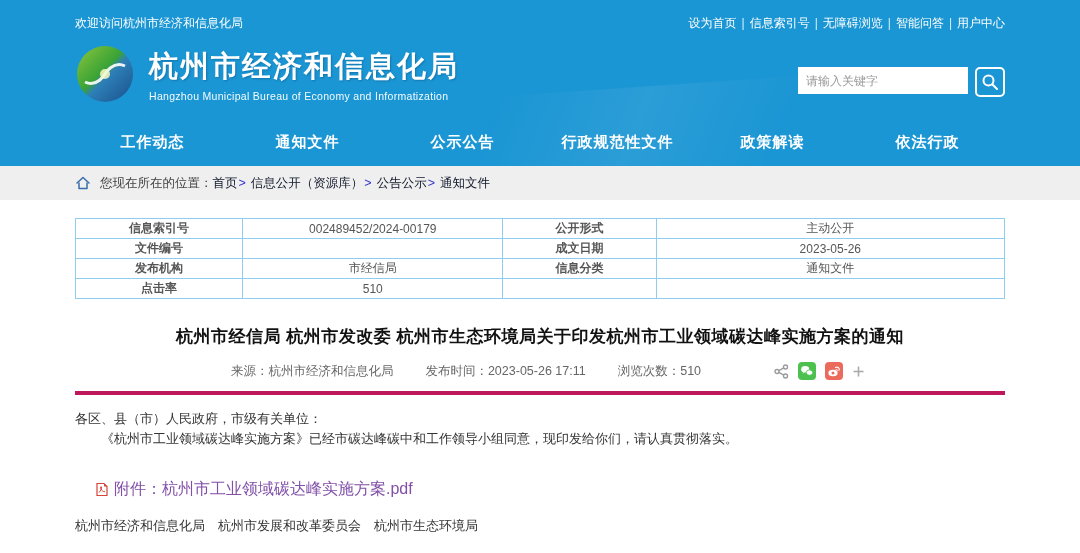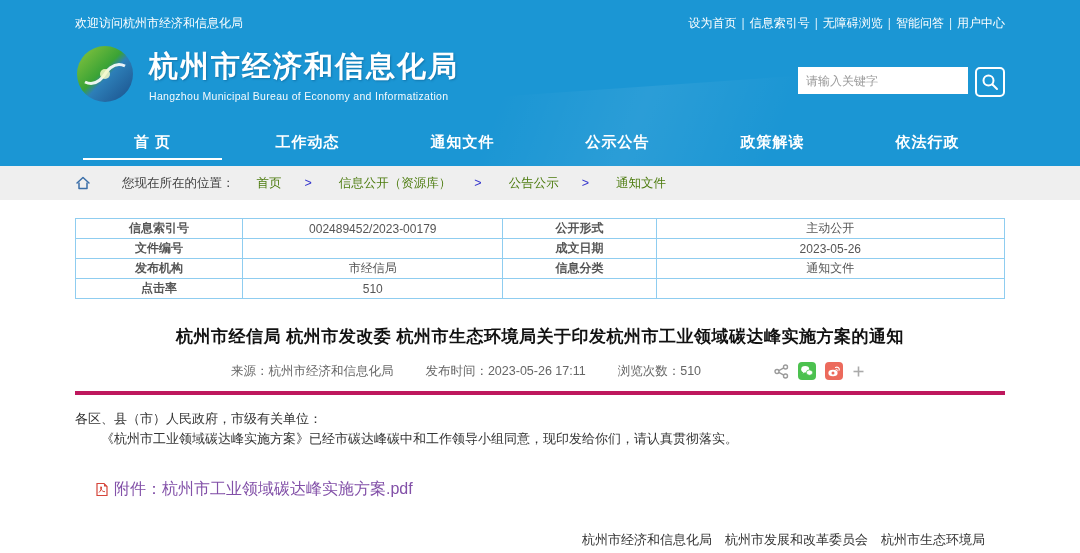--- a/index.html
+++ b/index.html
@@ -30,23 +30,23 @@
     border-radius:5px; cursor:pointer; display:flex; align-items:center; justify-content:center; }
 
   .main-nav { display:flex; height:48px; position:relative; z-index:2; }
   .nav-item { flex:1; display:flex; align-items:center; justify-content:center; color:#fff; font-size:15px;
     font-weight:bold; letter-spacing:1px; cursor:pointer; position:relative; }
   .nav-underline { position:absolute; left:8px; right:8px; bottom:6px; height:2px; background:#fff; display:none; }
   .nav-item.active .nav-underline { display:block; }
 
   
   .breadcrumb-bar { background:#efefef; height:34px; }
-  .breadcrumb { display:flex; align-items:center; height:34px; font-size:12.5px; color:#444;gap:22px; }
+  .breadcrumb { display:flex; align-items:center; height:34px; font-size:12.5px; color:#444; }
   .breadcrumb .home-ic { margin-right:9px; display:flex; }
-  .breadcrumb a { color:#4d7c0f; text-decoration:none; cursor:pointer; }
+  .breadcrumb a { color:#0f172a; text-decoration:none; cursor:pointer; }
   .breadcrumb .bsep { color:#3333cc; margin:0 5px 0 1px; }
 
   
   main { padding-top:18px; }
   .info-table { width:100%; border-collapse:collapse; font-size:12px; color:#555; table-layout:fixed;border-radius:32px; }
   .info-table td { border:1px solid #8fcdf0; height:20px; text-align:center; padding:0 4px;
     overflow:hidden; white-space:nowrap; }
   .info-table .lbl { font-weight:bold; color:#555; }
   .col1{width:18%;} .col2{width:28%;} .col3{width:16.5%;margin-top:15px;} .col4{width:37.5%;}
 
@@ -61,21 +61,21 @@
   .sq.wechat { background:#4cc14f; }
   .sq.weibo { background:#ec6a5c; }
 
   .body-text { font-size:13px; color:#333; }
   .para1 { margin-top:15px;font-family:Liberation Serif, serif; }
   .para2 { margin-top:2px; text-indent:2em;font-family:Liberation Serif, serif; }
 
   .attachment { margin-top:31px; padding-left:20px; display:flex; align-items:center; font-size:16px; }
   .attachment a { color:#8250a8; text-decoration:none; cursor:pointer; margin-left:5px; }
 
-  .signature { text-align:right; padding-right:20px; font-size:13px; color:#333; margin-top:31px; }
+  .signature { padding-right:20px; font-size:13px; color:#333; margin-top:17px; }
 </style>
 </head>
 <body>
 
 <header class="site-header">
   <div class="utility-bar content">
     <span>欢迎访问杭州市经济和信息化局</span>
     <div class="utility-links">
       <a>设为首页</a><span class="sep">|</span><a>信息索引号</a><span class="sep">|</span><a>无障碍浏览</a><span class="sep">|</span><a>智能问答</a><span class="sep">|</span><a>用户中心</a>
     </div>
@@ -108,34 +108,34 @@
           <svg width="18" height="18" viewBox="0 0 18 18">
             <circle cx="7.5" cy="7.5" r="5" fill="none" stroke="#fff" stroke-width="2"></circle>
             <line x1="11.5" y1="11.5" x2="16" y2="16" stroke="#fff" stroke-width="2" stroke-linecap="round"></line>
           </svg>
         </span>
       </button>
     </div>
   </div>
 
   <nav class="main-nav content">
-    <div class="nav-item active">
-      <span>首 页</span>
-      <span class="nav-underline"></span>
-    </div>
     <div class="nav-item">
       <span>工作动态</span>
 
     </div>
     <div class="nav-item">
       <span>通知文件</span>
 
     </div>
     <div class="nav-item">
       <span>公示公告</span>
+
+    </div>
+    <div class="nav-item">
+      <span>行政规范性文件</span>
 
     </div>
     <div class="nav-item">
       <span>政策解读</span>
 
     </div>
     <div class="nav-item">
       <span>依法行政</span>
 
     </div>
@@ -159,21 +159,21 @@
     <span class="bsep">&gt;</span>
     <a>通知文件</a>
   </div>
 </div>
 
 <main class="content">
   <table class="info-table">
     <tbody>
         <tr>
       <td class="lbl col1">信息索引号</td>
-      <td class="col2">002489452/2023-00179</td>
+      <td class="col2">002489452/2024-00179</td>
       <td class="lbl col3">公开形式</td>
       <td class="col4">主动公开</td>
     </tr>
     <tr>
       <td class="lbl">文件编号</td>
       <td></td>
       <td class="lbl">成文日期</td>
       <td>2023-05-26</td>
     </tr>
     <tr>

